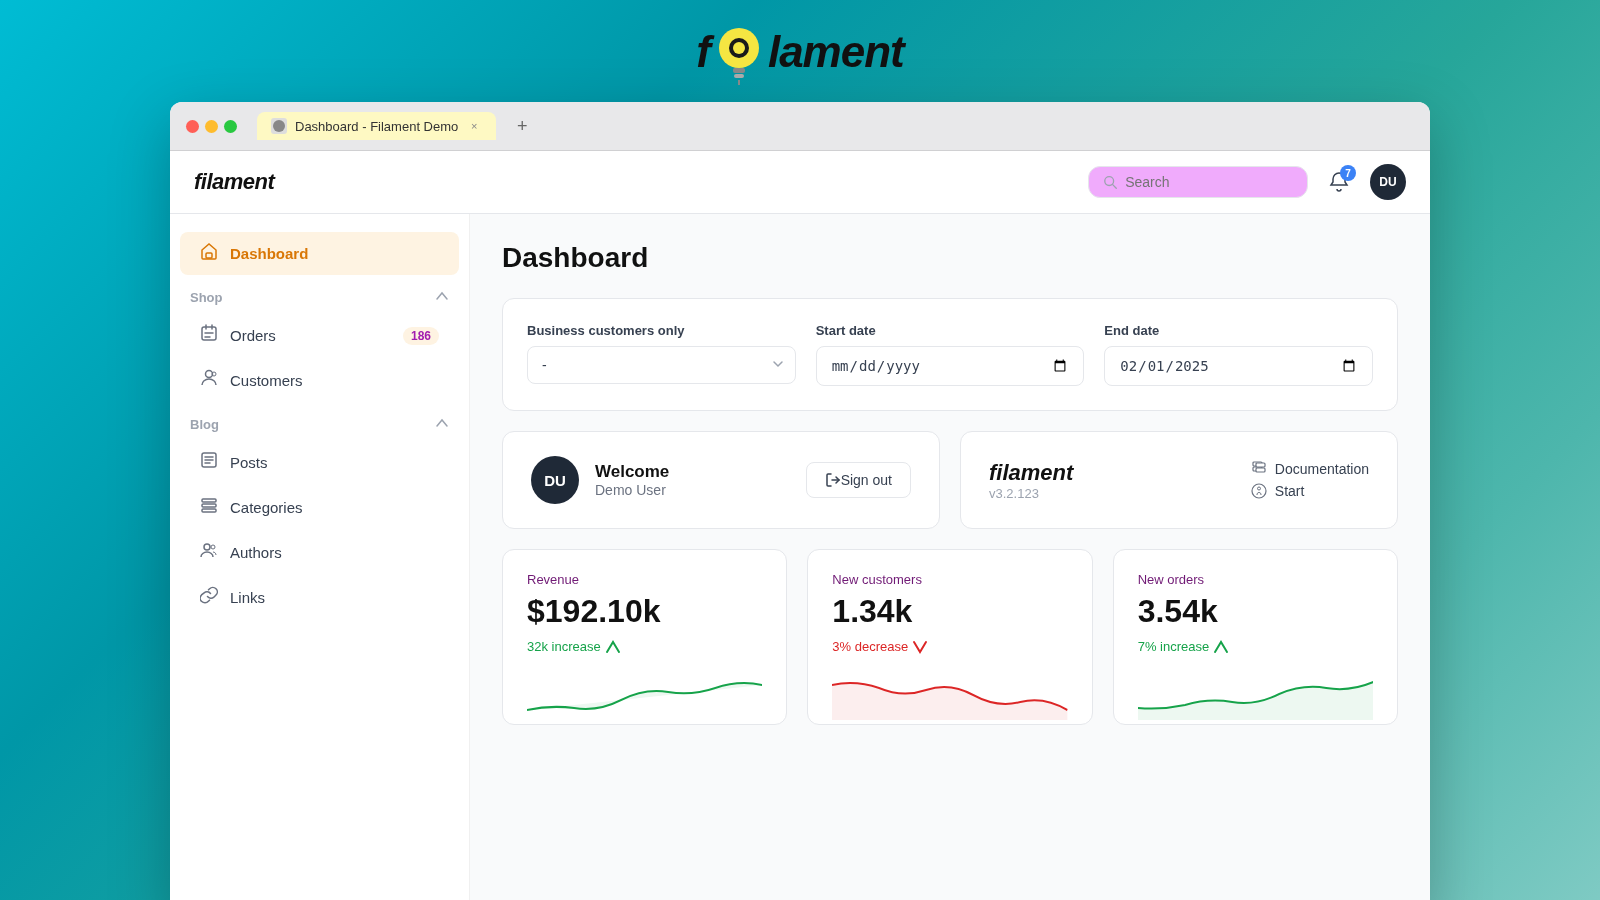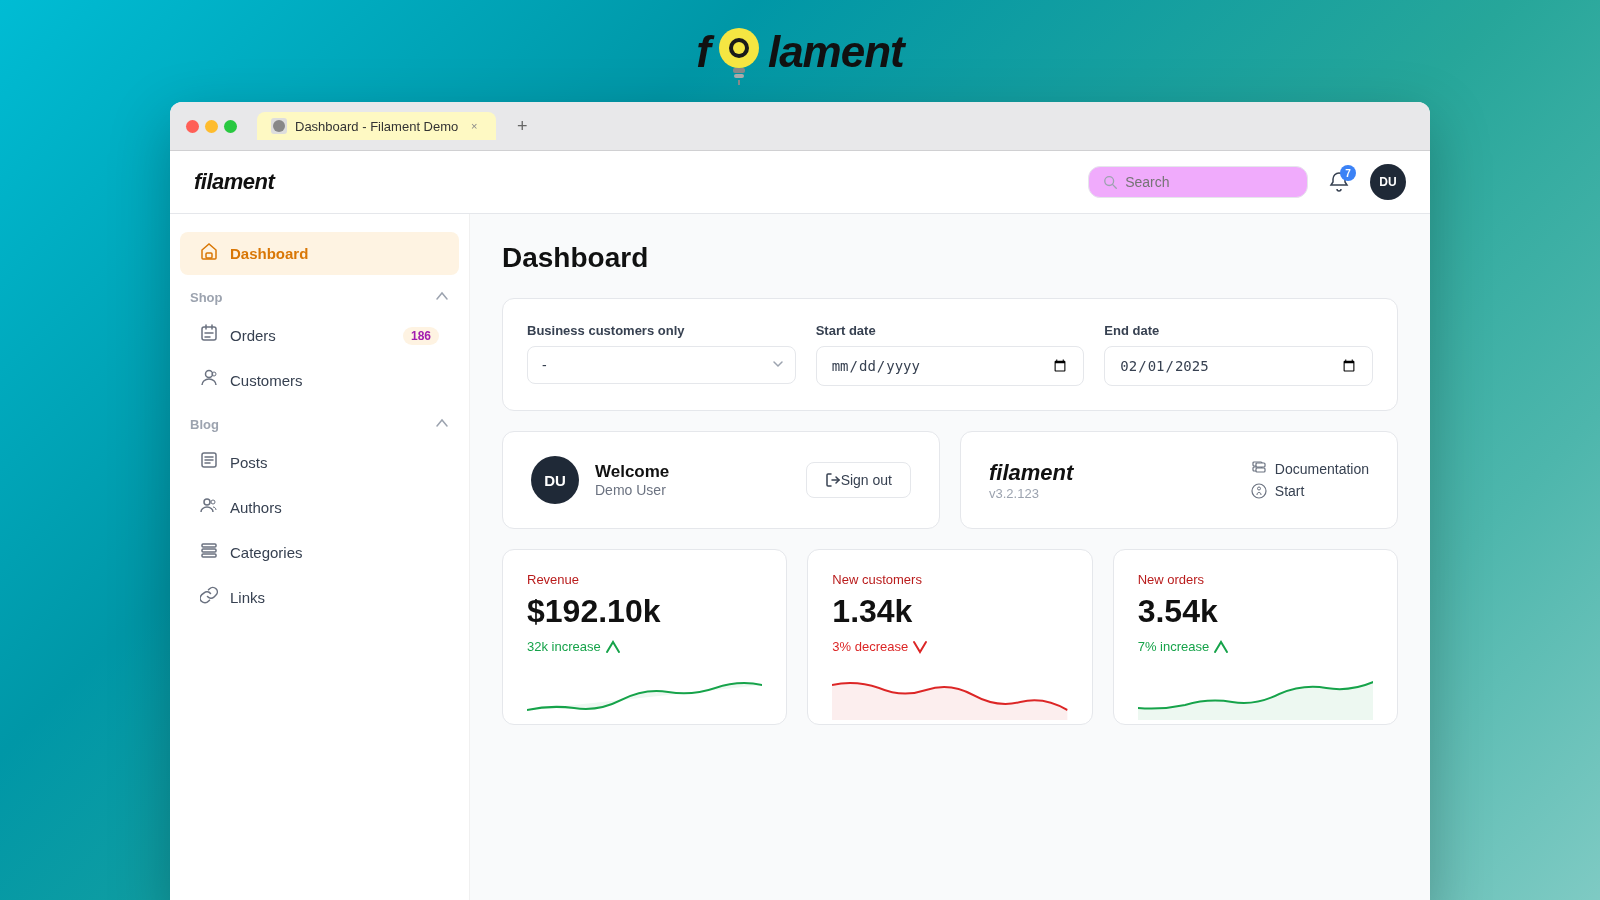--- a/index.html
+++ b/index.html
@@ -384,21 +384,21 @@
       border: 1px solid #e5e7eb;
       border-radius: 12px;
       padding: 22px 24px 0;
       flex: 1;
       overflow: hidden;
       position: relative;
       min-height: 150px;
     }
     .stat-label {
       font-size: 13px;
-      color: #b91c1c;
+      color: #701a75;
       margin-bottom: 6px;
     }
     .stat-value {
       font-size: 32px;
       font-weight: 700;
       color: #111;
       margin-bottom: 8px;
     }
     .stat-change {
       font-size: 13px;
@@ -540,38 +540,38 @@
             <line x1="5" y1="9" x2="13" y2="9" stroke="#6b7280" stroke-width="1.5" stroke-linecap="round"></line>
             <line x1="5" y1="12" x2="10" y2="12" stroke="#6b7280" stroke-width="1.5" stroke-linecap="round"></line>
           </svg>
         </span>
         <span>Posts</span>
       </div>
 
       <div class="sidebar-item">
         <span class="sidebar-icon">
           <svg width="18" height="18" viewBox="0 0 18 18" fill="none">
+            <rect x="2" y="3" width="14" height="3" rx="1" stroke="#6b7280" stroke-width="1.5"></rect>
+            <rect x="2" y="8" width="14" height="3" rx="1" stroke="#6b7280" stroke-width="1.5"></rect>
+            <rect x="2" y="13" width="14" height="3" rx="1" stroke="#6b7280" stroke-width="1.5"></rect>
+          </svg>
+        </span>
+        <span>Categories</span>
+      </div>
+
+      <div class="sidebar-item">
+        <span class="sidebar-icon">
+          <svg width="18" height="18" viewBox="0 0 18 18" fill="none">
             <circle cx="7" cy="6" r="3" stroke="#6b7280" stroke-width="1.5"></circle>
             <circle cx="13" cy="6" r="2" stroke="#6b7280" stroke-width="1"></circle>
             <path d="M1 16c0-2.761 2.686-5 6-5s6 2.239 6 5" stroke="#6b7280" stroke-width="1.5" fill="none"></path>
             <path d="M13 11c1.657 0 3 1.343 3 3" stroke="#6b7280" stroke-width="1" fill="none"></path>
           </svg>
         </span>
         <span>Authors</span>
-      </div>
-
-      <div class="sidebar-item">
-        <span class="sidebar-icon">
-          <svg width="18" height="18" viewBox="0 0 18 18" fill="none">
-            <rect x="2" y="3" width="14" height="3" rx="1" stroke="#6b7280" stroke-width="1.5"></rect>
-            <rect x="2" y="8" width="14" height="3" rx="1" stroke="#6b7280" stroke-width="1.5"></rect>
-            <rect x="2" y="13" width="14" height="3" rx="1" stroke="#6b7280" stroke-width="1.5"></rect>
-          </svg>
-        </span>
-        <span>Categories</span>
       </div>
 
       <div class="sidebar-item">
         <span class="sidebar-icon">
           <svg width="18" height="18" viewBox="0 0 18 18" fill="none">
             <path d="M7.5 10.5a4.5 4.5 0 0 0 6.364.707l2.121-2.121A4.5 4.5 0 0 0 9.62 2.72L8.5 3.84" stroke="#6b7280" stroke-width="1.5" stroke-linecap="round"></path>
             <path d="M10.5 7.5a4.5 4.5 0 0 0-6.364-.707L1.515 8.914A4.5 4.5 0 0 0 8.38 15.28l1.12-1.12" stroke="#6b7280" stroke-width="1.5" stroke-linecap="round"></path>
           </svg>
         </span>
         <span>Links</span>

